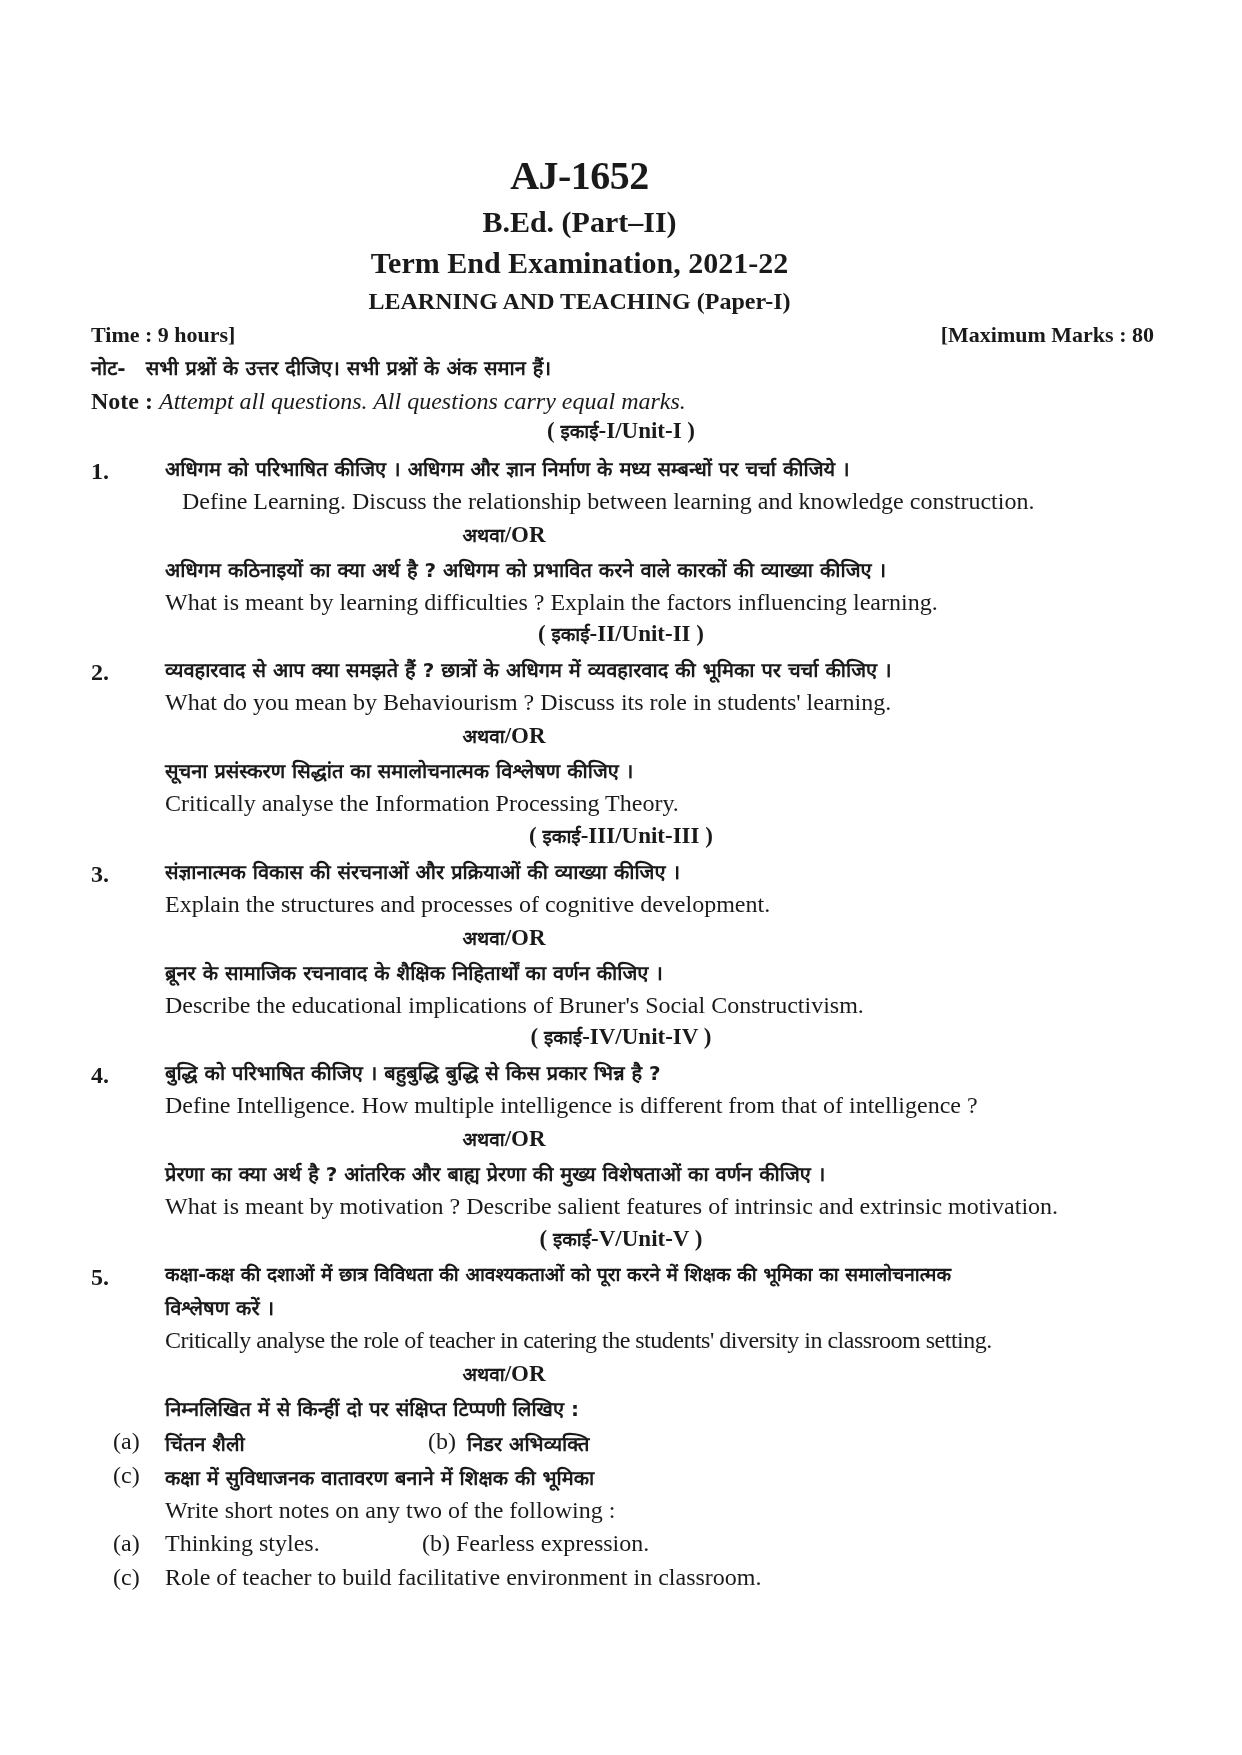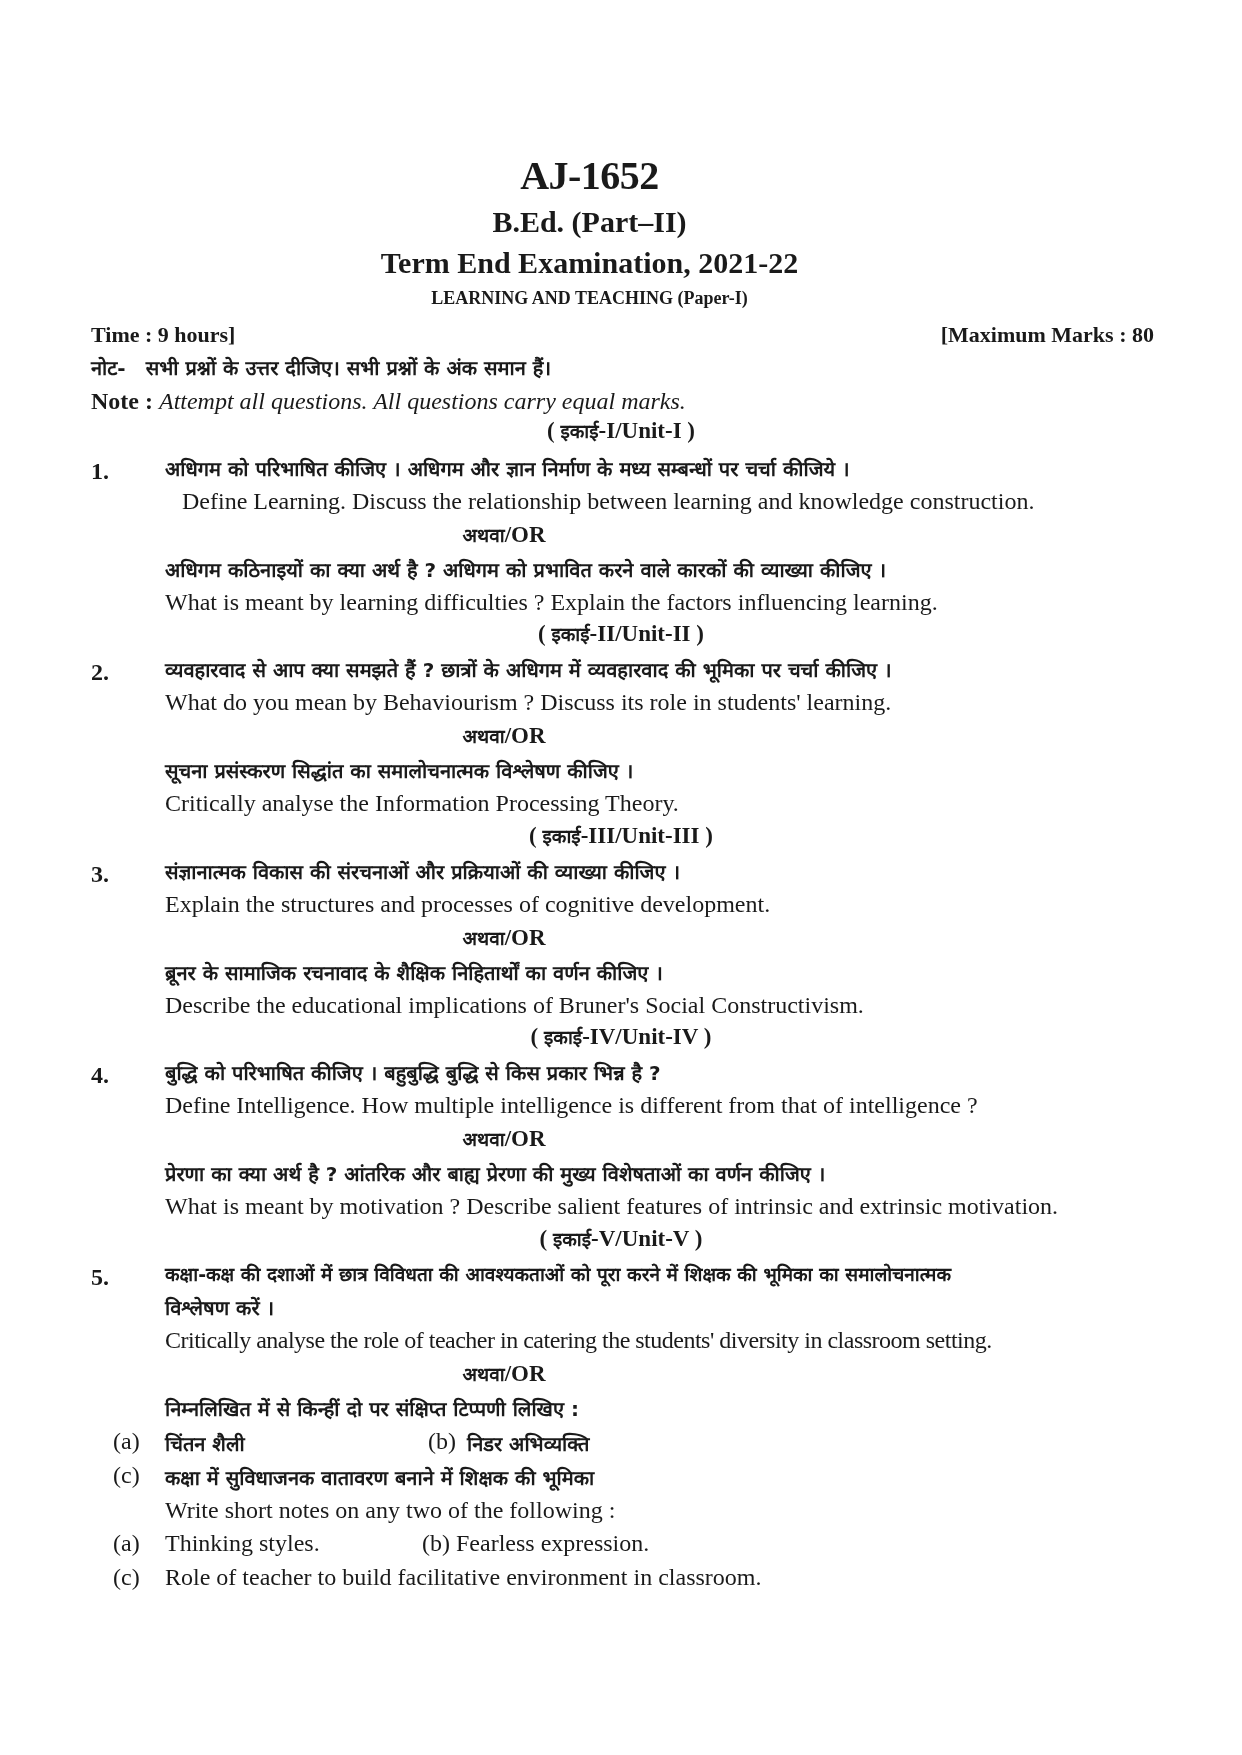--- a/index.html
+++ b/index.html
@@ -1,23 +1,23 @@
 <!DOCTYPE html>
 <html><head>
 <meta charset="utf-8">
 <style>
   html, body { margin: 0; padding: 0; background: #ffffff; }
   body { width: 1242px; height: 1755px; position: relative; overflow: hidden; color: #1a1a1a;
          font-family: "Liberation Serif", "DejaVu Serif", serif; }
   .page { position: absolute; left: 0; top: 0; width: 1242px; height: 1755px; }
-  .center { position: absolute; left: 16px; width: 1147px; text-align: center; }
+  .center { position: absolute; left: 6px; width: 1147px; text-align: center; }
   .code { top: 152px; font-size: 40px; font-weight: bold; letter-spacing: -0.5px; }
   .course { top: 205px; font-size: 30px; font-weight: bold; }
   .exam { top: 246px; font-size: 30px; font-weight: bold; }
-  .paper { top: 288px; font-size: 18px; font-weight: bold; }
+  .paper { top: 288px; font-size: 24px; font-weight: bold; }
   .meta { position: absolute; top: 322px; font-size: 22px; font-weight: bold; }
   .time { left: 91px; }
   .marks { right: 88px; }
   .line { position: absolute; font-size: 24px; white-space: nowrap; }
   .hi { font-family: "DejaVu Sans", sans-serif; font-size: 20px; font-weight: bold; }
   .bold { font-weight: bold; }
   .ital { font-style: italic; }
   .qnum { position: absolute; left: 91px; font-size: 24px; font-weight: bold; }
   .unit { position: absolute; left: 0; width: 1242px; text-align: center; font-size: 23px; font-weight: bold; }
   .or { position: absolute; left: 0; width: 1008px; text-align: center; font-size: 23px; font-weight: bold; }

